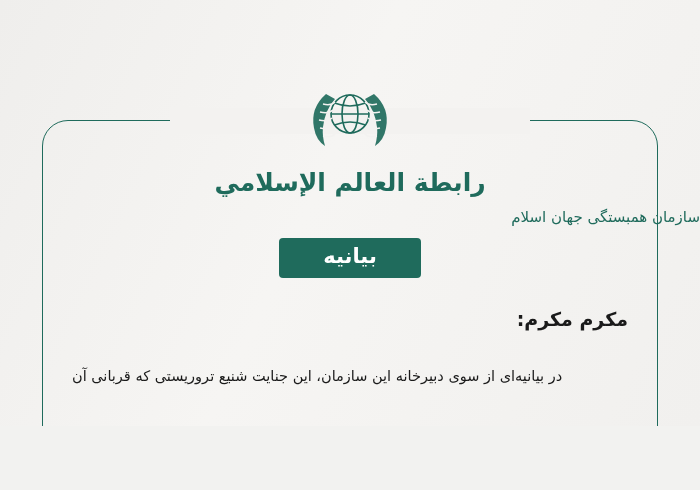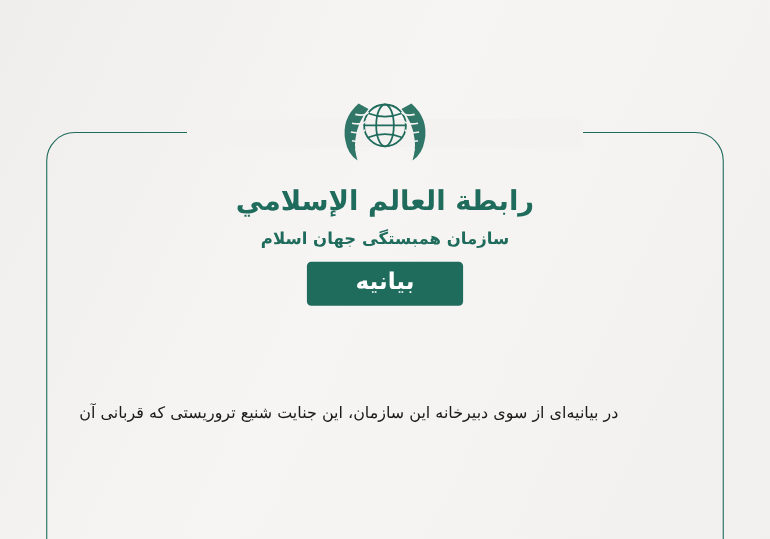--- a/index.html
+++ b/index.html
@@ -9,21 +9,21 @@
   body {
     width: 700px;
     height: 490px;
     overflow: hidden;
     background: #f2f2f0;
     font-family: "DejaVu Sans", sans-serif;
   }
   .page {
     position: relative;
     width: 700px;
-    height: 490px;
+    height: 426px;
     background: #bef264;
     box-sizing: border-box;
     overflow: hidden;
   }
   
   .page::before {
     content: "";
     position: absolute;
     inset: 0;
     background: linear-gradient(115deg, #efeeec 0%, #f6f5f3 45%, #f1f0ee 100%);
@@ -75,24 +75,24 @@
     font-weight: 700;
     letter-spacing: 0px;
     font-family: "DejaVu Sans", sans-serif;
     direction: rtl;
   }
   .org-name {
     position: absolute;
     left: 0;
     right: 0;
     top: 208px;
-    text-align: center;
+    text-align: right;
     color: #1f6b5c;
     font-size: 15px;
-    font-weight: 700;
+    font-weight: 400;
     direction: rtl;
   }
   .badge-wrap {
     position: absolute;
     left: 0;
     right: 0;
     top: 238px;
     display: flex;
     justify-content: center;
   }
@@ -177,19 +177,20 @@
     </div>
 
     <div class="org-script">رابطة العالم الإسلامي</div>
 
     <div class="org-name">سازمان همبستگی جهان اسلام</div>
 
     <div class="badge-wrap">
       <div class="badge">بیانیه</div>
     </div>
 
+    <div class="salutation">مکرم مکرم:</div>
 
     <div class="body-text">
       <p class="para last">در بیانیه‌ای از سوی دبیرخانه این سازمان، این جنایت شنیع تروریستی که قربانی آن</p>
     </div>
 
   </div>
 </div>
 
 </body></html>

